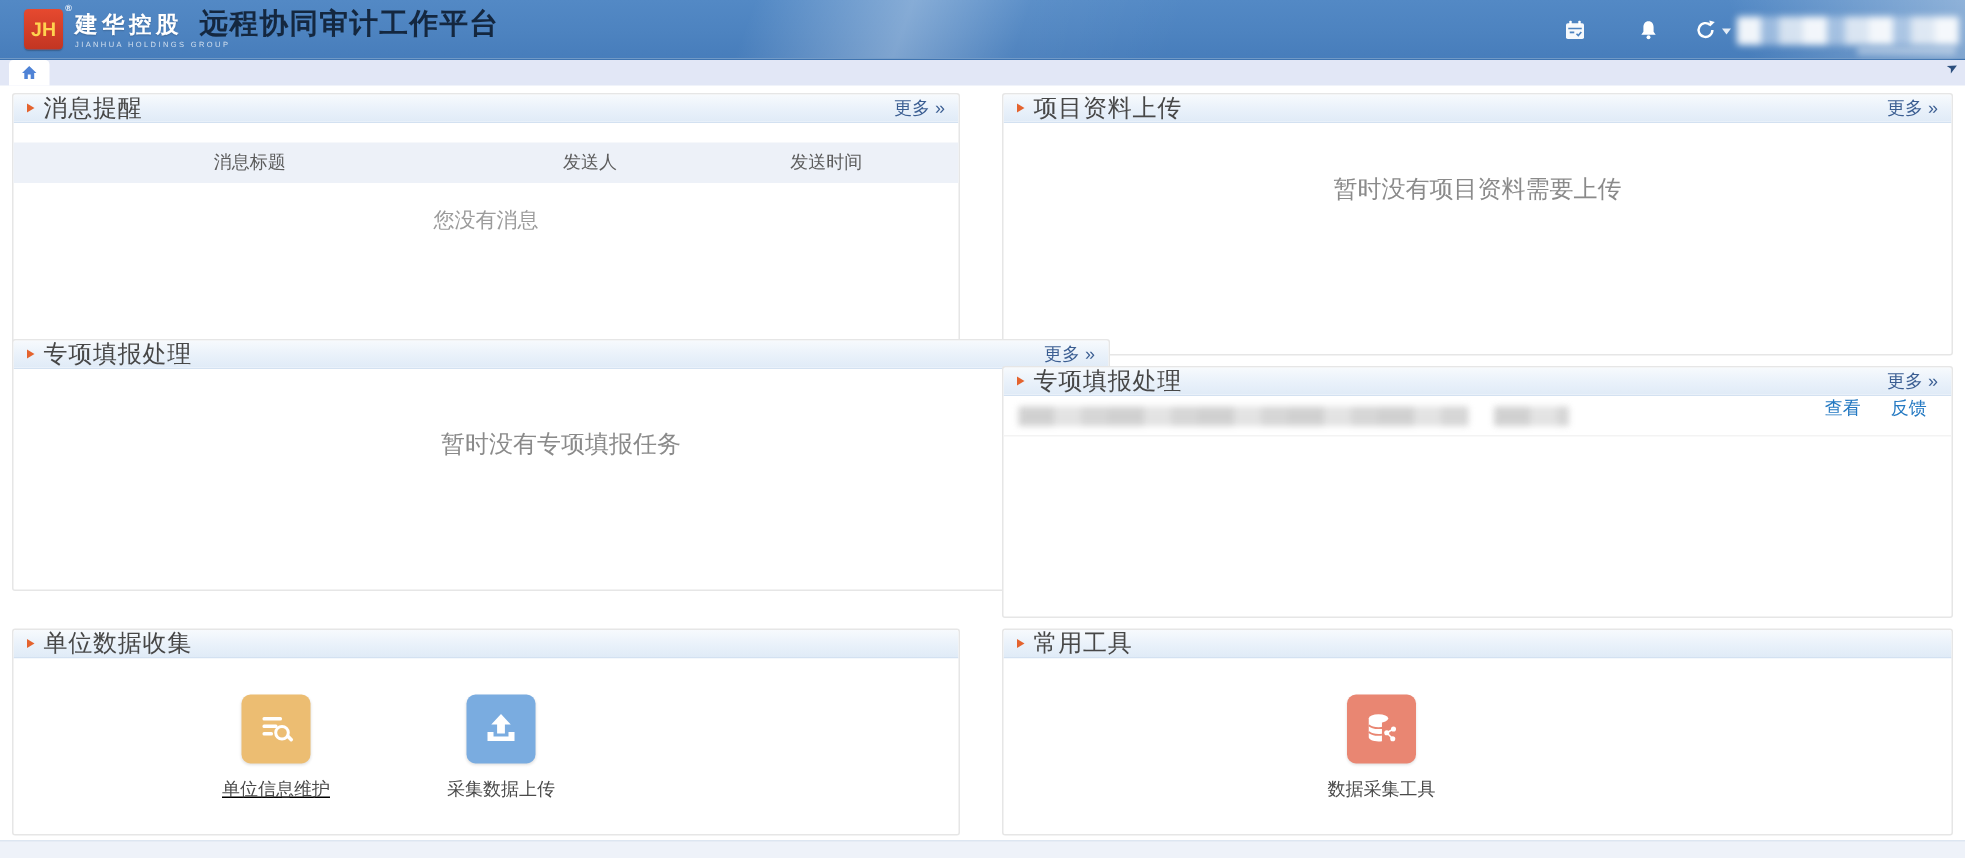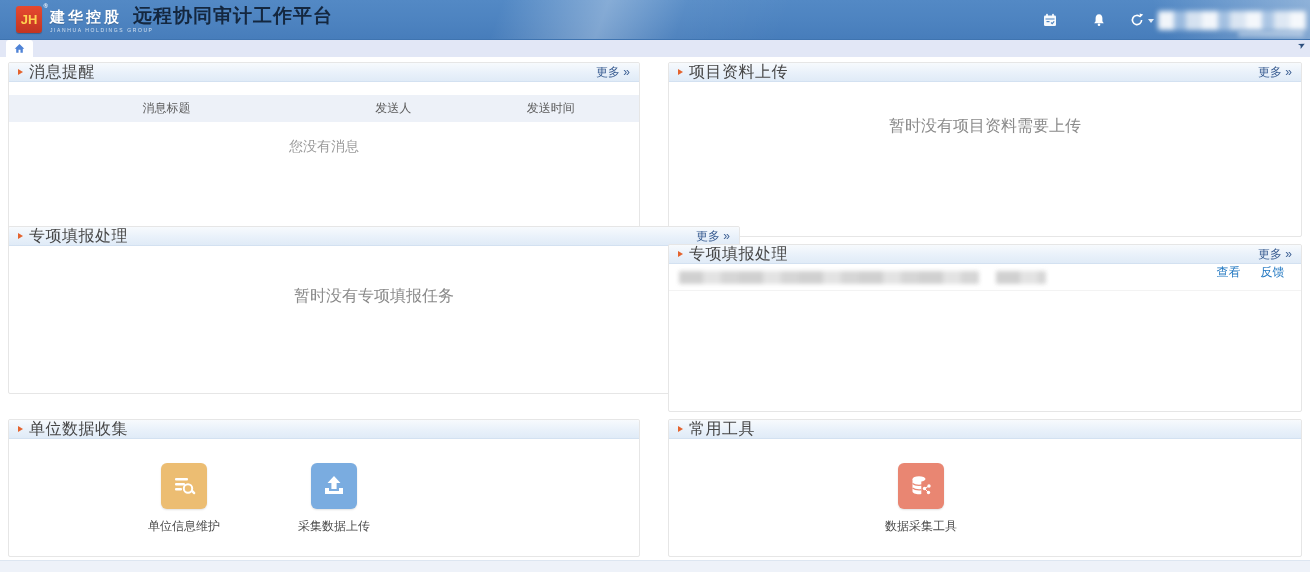--- a/index.html
+++ b/index.html
@@ -74,21 +74,21 @@
   .blur-name { left:10px; width:300px; }
   .blur-unit { left:327px; width:50px; }
   .row-actions { position:absolute; right:0; top:0; width:16%; height:27px;
     display:flex; justify-content:center; gap:20px; }
   .op-link { font-size:12px; color:#2479c2; cursor:pointer; text-decoration:none; }
 
   .tool-item { position:absolute; width:120px; text-align:center; cursor:pointer; }
   .tool-tile { width:46px; height:46px; border-radius:6px; margin:0 auto;
     display:flex; align-items:center; justify-content:center; box-shadow:0 1px 2px rgba(0,0,0,.12); }
   .tool-label { margin-top:9px; font-size:12px; color:#4a4a4a; }
-  .ti-1 { left:115px; top:43px; } .ti-2 { left:265px; top:43px; } .ti-3 { left:192px; top:43px; }
+  .ti-1 { left:115px; top:43px;text-decoration:underline; } .ti-2 { left:265px; top:43px; } .ti-3 { left:192px; top:43px; }
 
   
   .page-footer { position:absolute; left:0; top:560px; width:1310px; height:12px;
     background:#eef2f9; border-top:1px solid #dde6f1; }
 </style>
 </head>
 <body>
 
 <div class="page">
 

